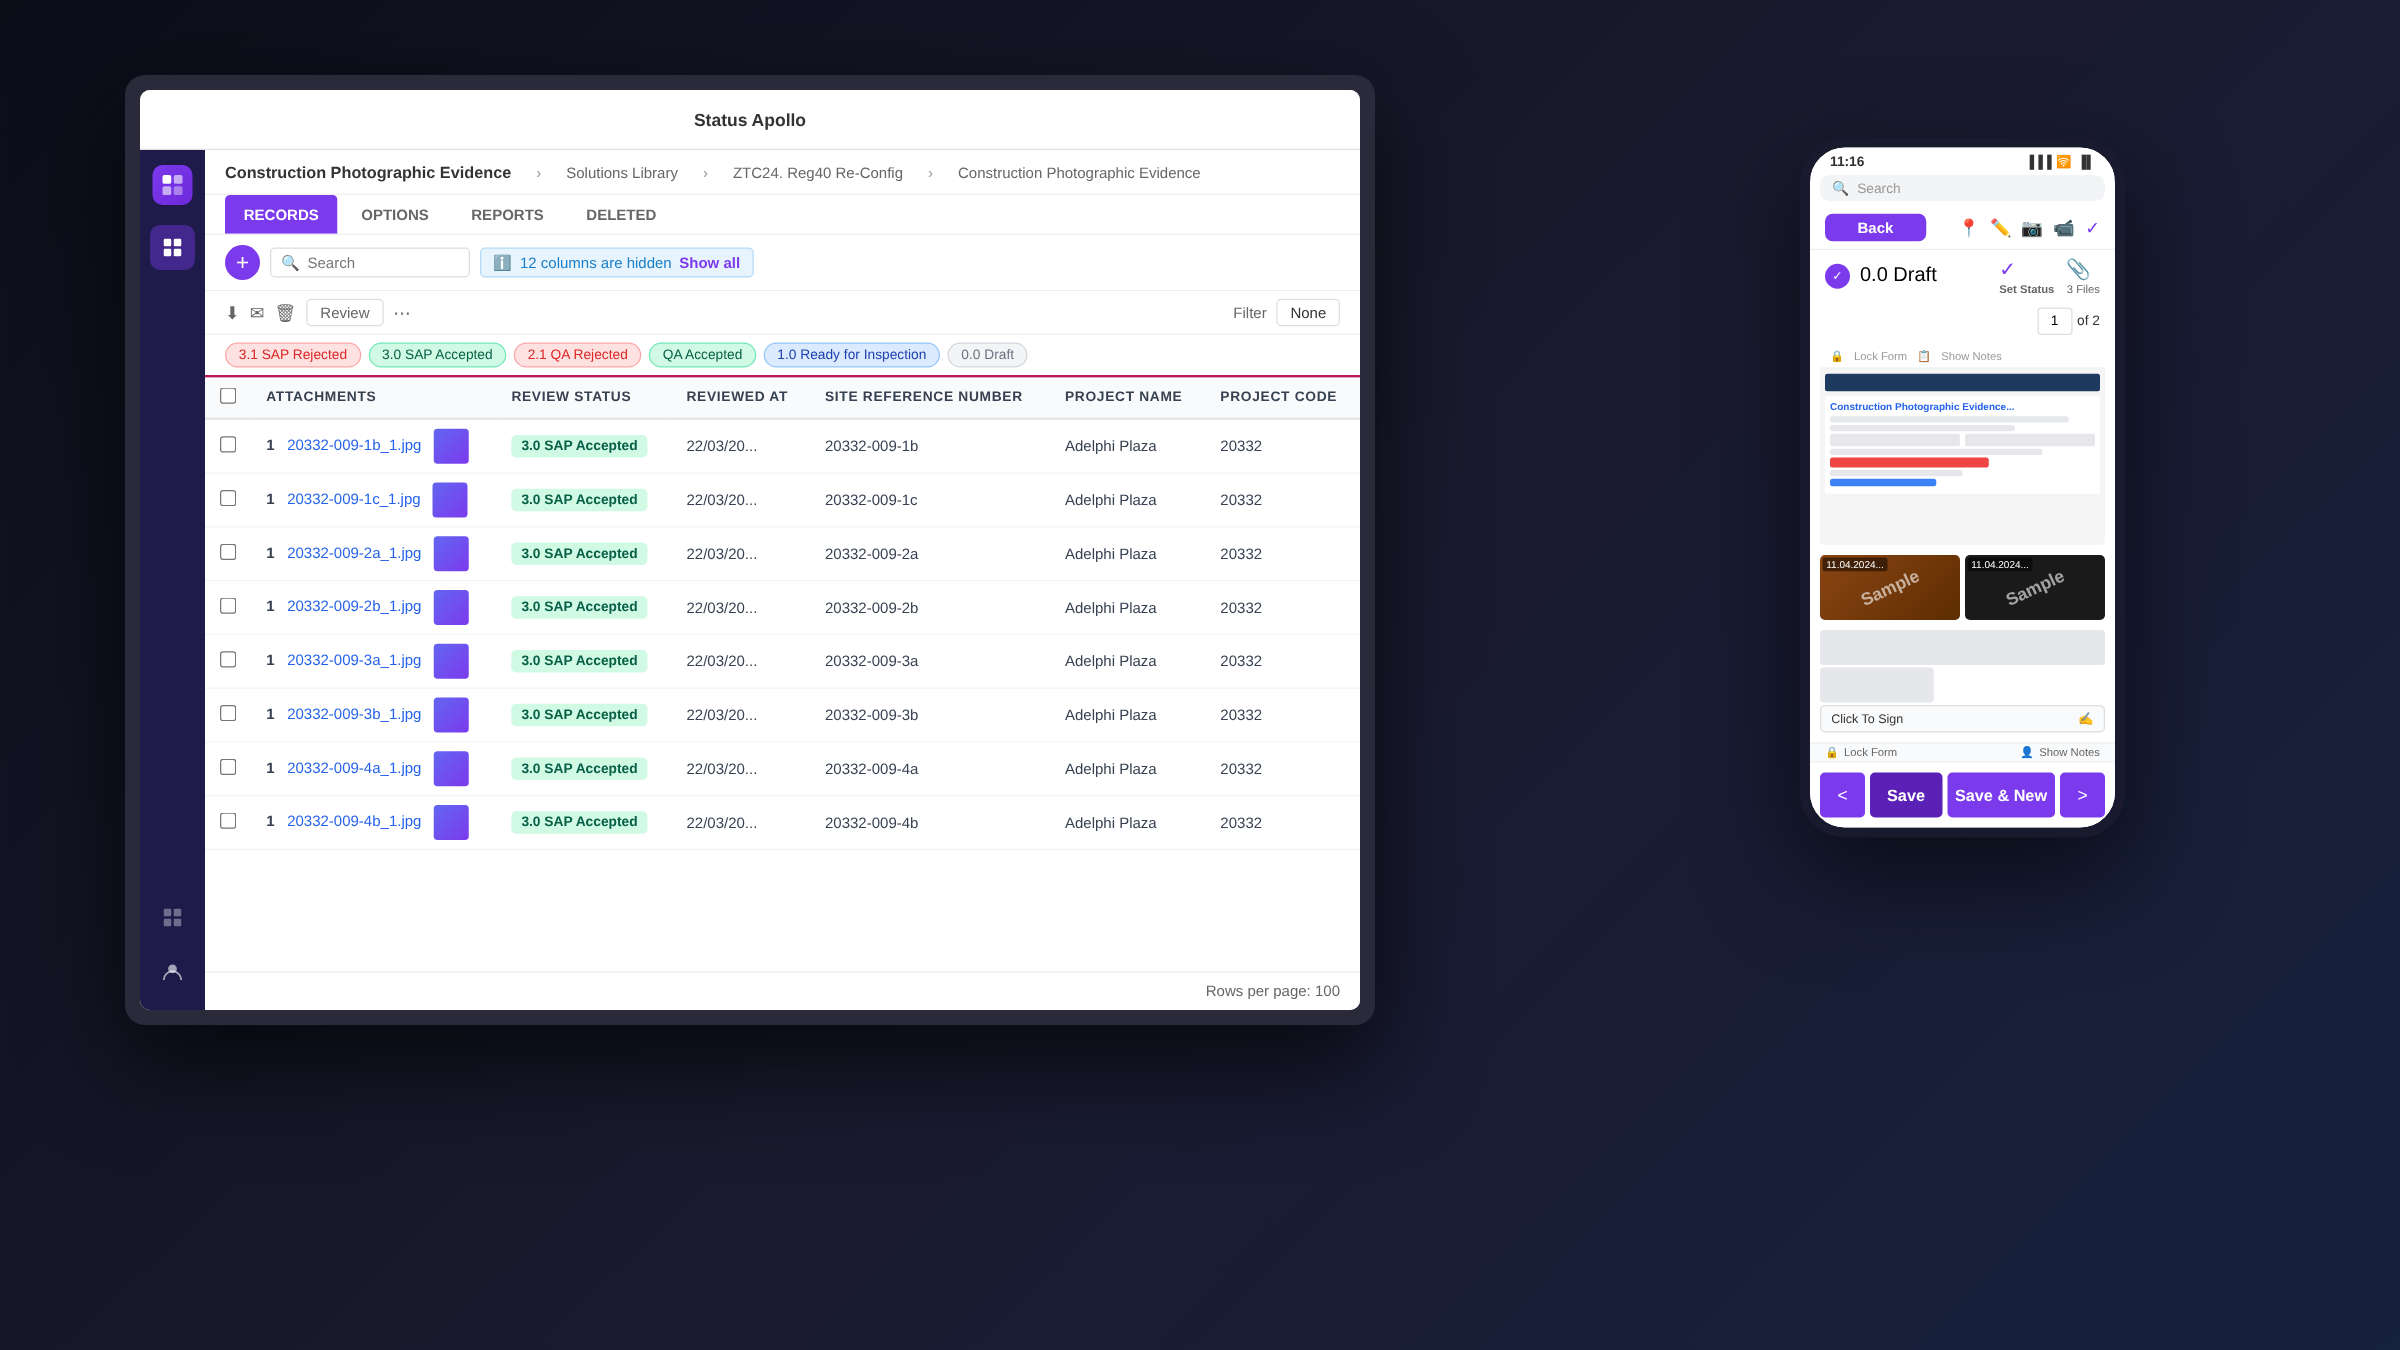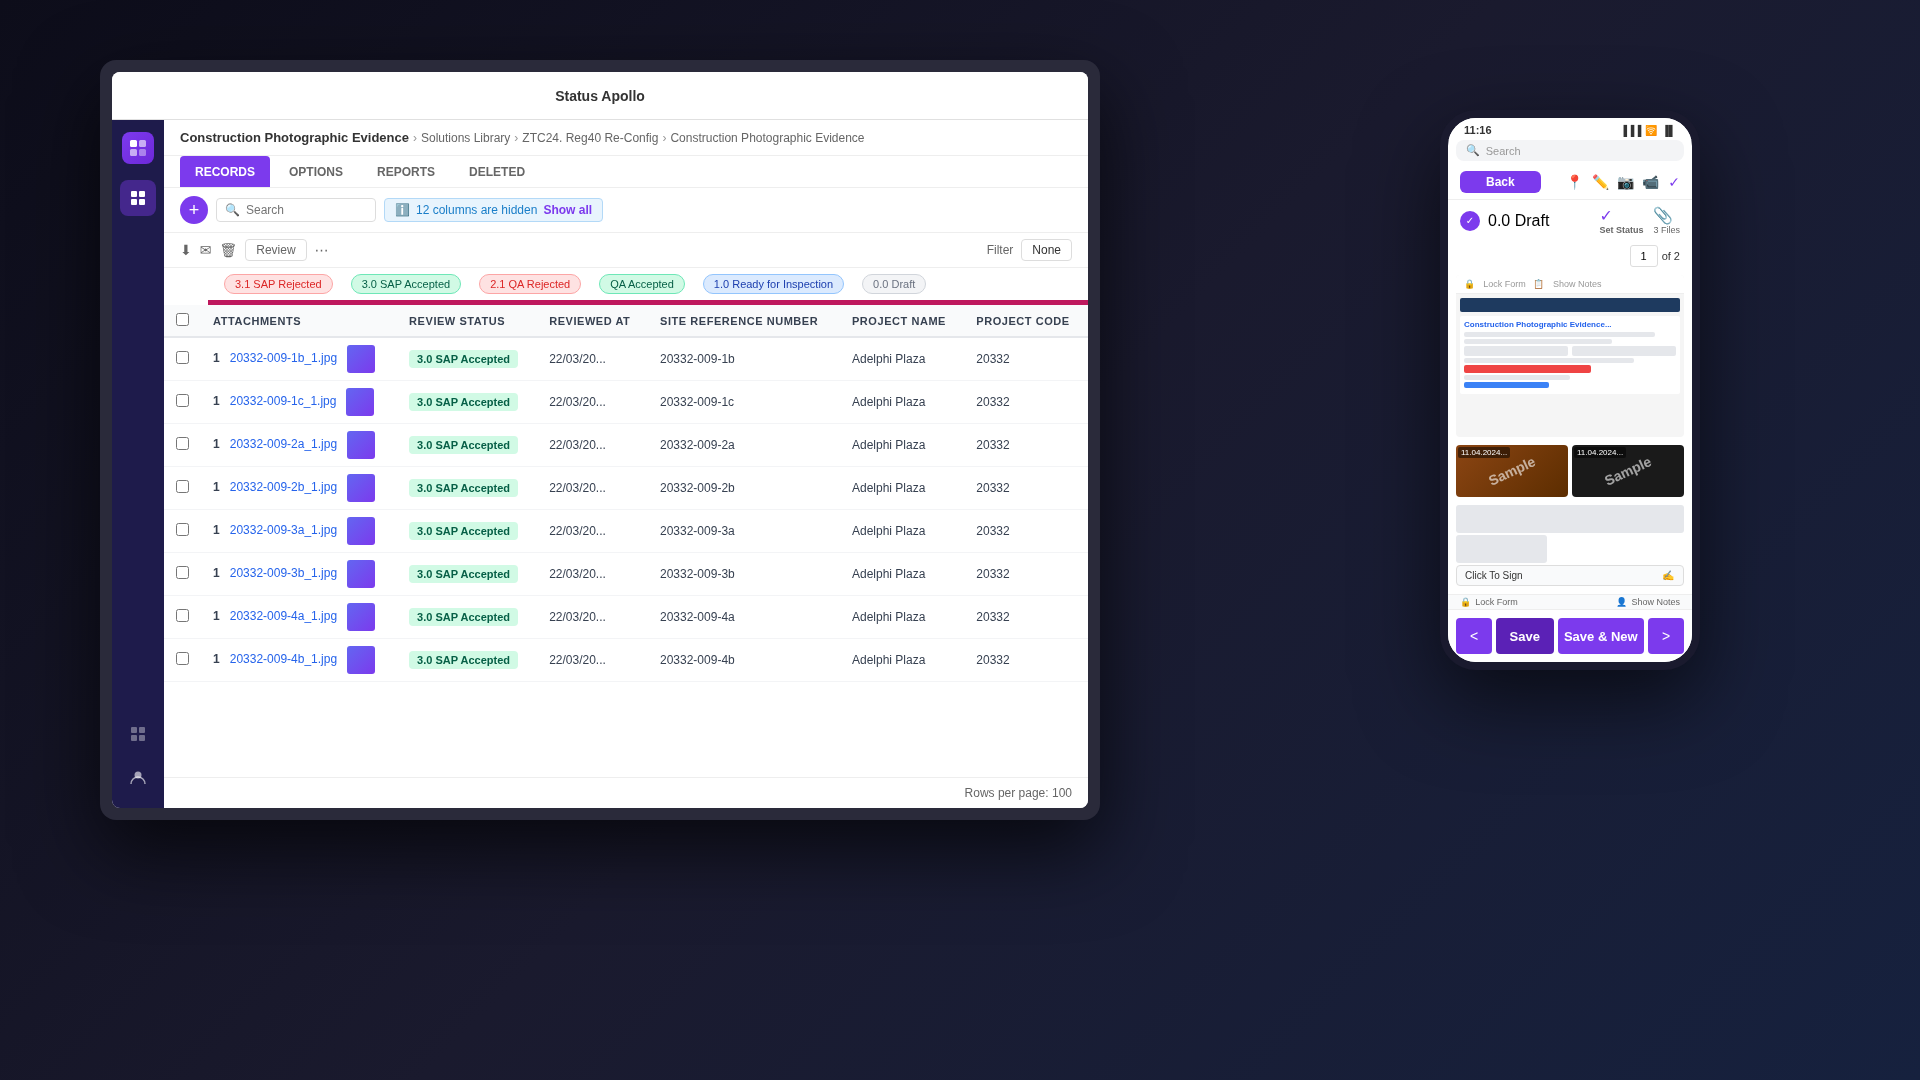--- a/index.html
+++ b/index.html
@@ -129,21 +129,21 @@
       display: flex;
       flex-direction: column;
       overflow: hidden;
     }
 
     .breadcrumb-bar {
       padding: 10px 16px;
       border-bottom: 1px solid #eee;
       display: flex;
       align-items: center;
-      gap: 4px;
+      gap: 20px;
       flex-shrink: 0;
     }
 
     .breadcrumb-title {
       font-size: 13px;
       font-weight: 700;
       color: #333;
     }
 
     .breadcrumb-sep {
@@ -289,25 +289,24 @@
       padding: 3px 10px;
       font-size: 12px;
       color: #333;
       background: white;
     }
 
     .status-filter-bar {
       display: flex;
       align-items: center;
       padding: 6px 16px;
-      gap: 18px;
-      border-bottom: 5px solid #be185d;
+      gap: 6px;
+      border-bottom: 2px solid #be185d;
       flex-shrink: 0;
       overflow-x: auto;
-      margin-left: 44px;
     }
 
     .status-chip {
       padding: 3px 10px;
       border-radius: 12px;
       font-size: 11px;
       font-weight: 500;
       white-space: nowrap;
       cursor: pointer;
       border: 1px solid transparent;

